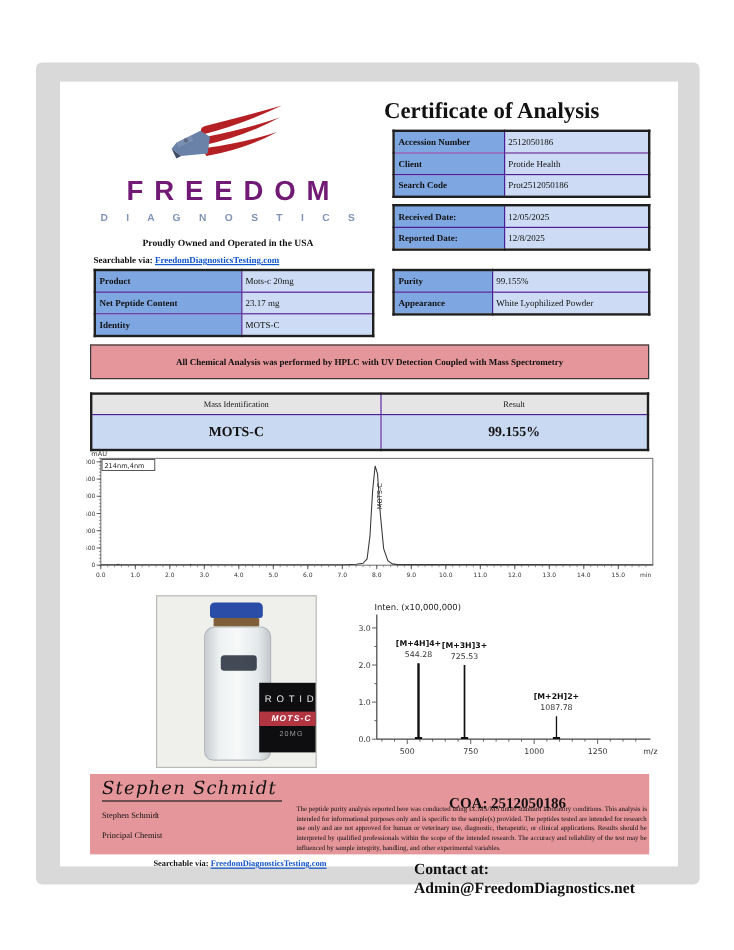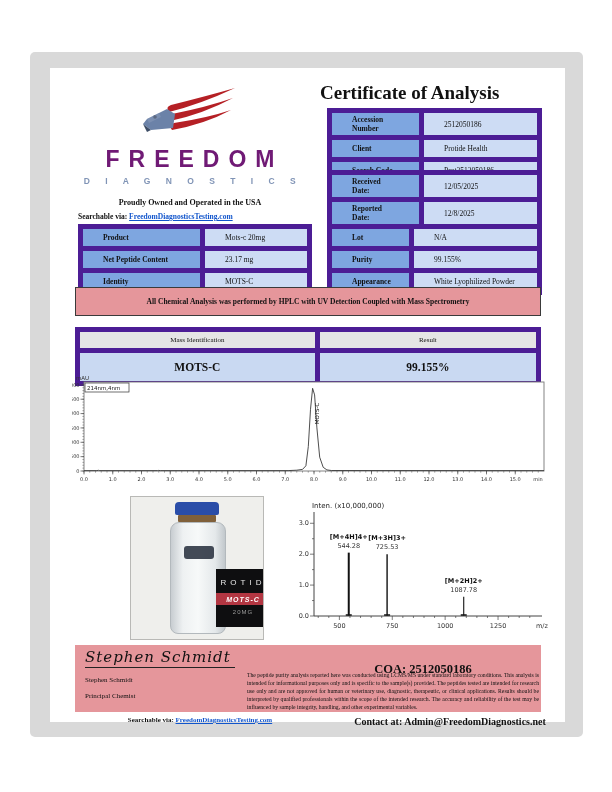--- a/index.html
+++ b/index.html
@@ -17,21 +17,21 @@
          color:#8094b6;margin-top:3px;padding-left:6px;}
   .tagline{position:absolute;left:15px;top:130px;width:250px;text-align:center;font-weight:700;font-size:8px;}
   .searchline{position:absolute;left:28px;top:144px;font-weight:700;font-size:7.5px;}
   a.doc-link{color:#1155CC;text-decoration:underline;font-weight:700;cursor:pointer;}
 
   .coa-title{position:absolute;left:270px;top:14px;width:230px;
              font-size:19px;font-weight:700;}
 
   
   table.doc{border-collapse:collapse;position:absolute;table-layout:fixed;}
-  table.doc td{border:5px solid #4c1d95;font-size:7.5px;padding:2px 20px;height:13px;vertical-align:middle;overflow:hidden;}
+  table.doc td{border:1px solid #4c1d95;font-size:7.5px;padding:2px 3px;height:13px;vertical-align:middle;overflow:hidden;}
   table.doc{border:2px solid #1f1f1f;}
   td.lbl{background:#7EA6E0;font-weight:700;}
   td.val{background:#CDDCF4;margin-left:16px;}
 
   #info-table{left:277px;top:40px;width:215px;}
   #date-table{left:277px;top:102px;width:215px;}
   #product-table{left:28px;top:156px;width:234px;}
   #lot-table{left:277px;top:156px;width:215px;}
 
   .banner{position:absolute;left:25px;top:219px;width:464px;height:27px;background:#E5969B;
@@ -69,21 +69,21 @@
   .sig-block{position:absolute;left:25px;top:577px;width:466px;height:67px;background:#E5969B;}
   .sig-script{position:absolute;left:10px;top:3px;font-style:italic;font-size:15px;letter-spacing:1px;
               border-bottom:1px solid #222;padding:0 4px 1px 0;font-family:"DejaVu Serif",serif;}
   .sig-coa{position:absolute;left:230px;top:17px;width:236px;text-align:center;font-weight:700;font-size:12.5px;}
   .sig-name{position:absolute;left:10px;top:31px;font-size:7px;}
   .sig-role{position:absolute;left:10px;top:47px;font-size:7px;}
   .sig-disc{position:absolute;left:172px;top:27px;width:292px;font-size:5.7px;line-height:1.4;text-align:justify;}
 
   
   .footer-search{position:absolute;left:30px;top:648px;width:240px;text-align:center;font-weight:700;font-size:7px;}
-  .footer-contact{position:absolute;left:295px;top:648px;width:210px;text-align:center;font-weight:700;font-size:10px;font-family:Liberation Serif, serif;}
+  .footer-contact{position:absolute;left:295px;top:648px;width:210px;font-weight:700;font-size:13px;font-family:Liberation Serif, serif;}
 </style>
 </head>
 <body>
 
 <div id="canvas">
   <div id="frame"></div>
   <div id="page">
 
     <div class="logo-block">
       <svg class="eagle" width="110" height="58" viewBox="0 0 110 58">
@@ -164,24 +164,20 @@
           </tr>
     </tbody>
       </table>
 
     <table class="doc" id="lot-table">
       <colgroup>
           <col style="width:82px">
           <col>
         </colgroup>
       <tbody>
-          <tr>
-        <td class="lbl">Lot</td>
-        <td class="val">N/A</td>
-          </tr>
       <tr>
         <td class="lbl">Purity</td>
         <td class="val">99.155%</td>
           </tr>
       <tr>
         <td class="lbl">Appearance</td>
         <td class="val">White Lyophilized Powder</td>
           </tr>
     </tbody>
       </table>

